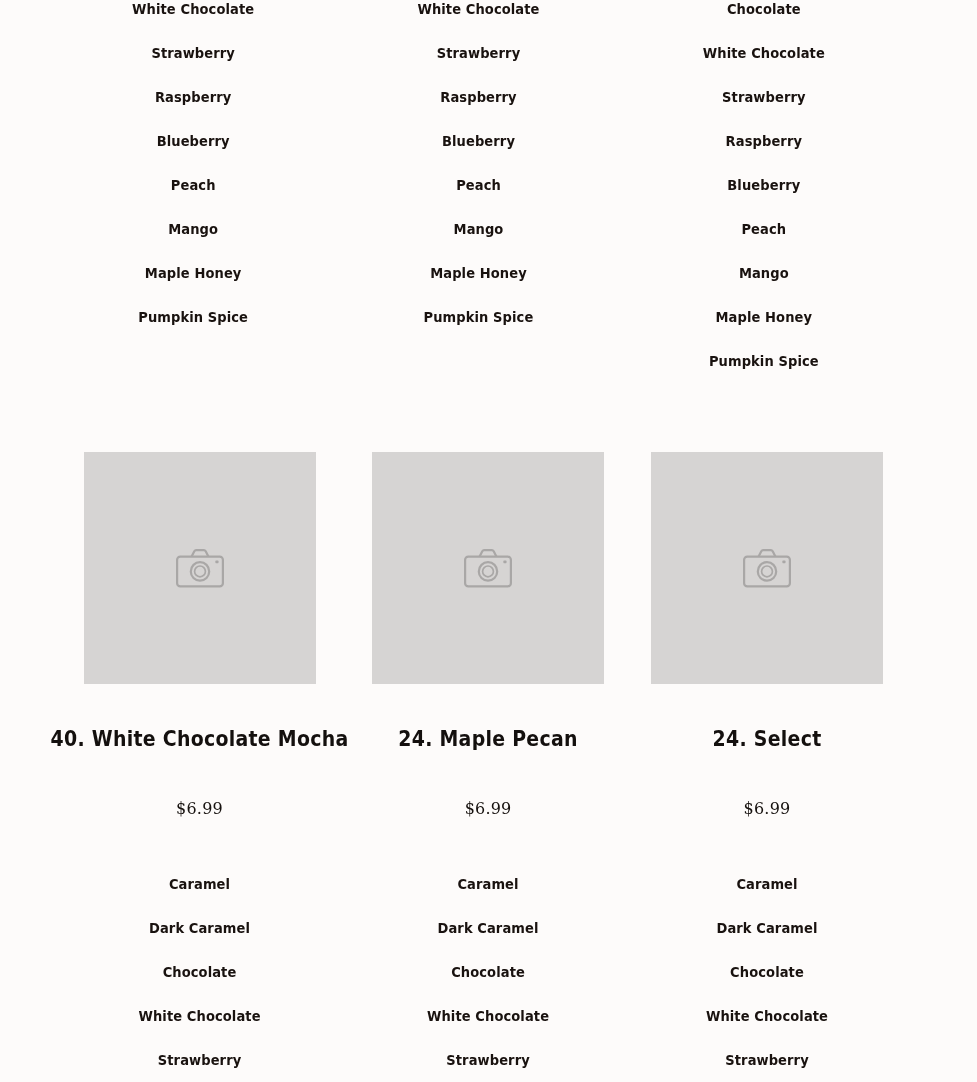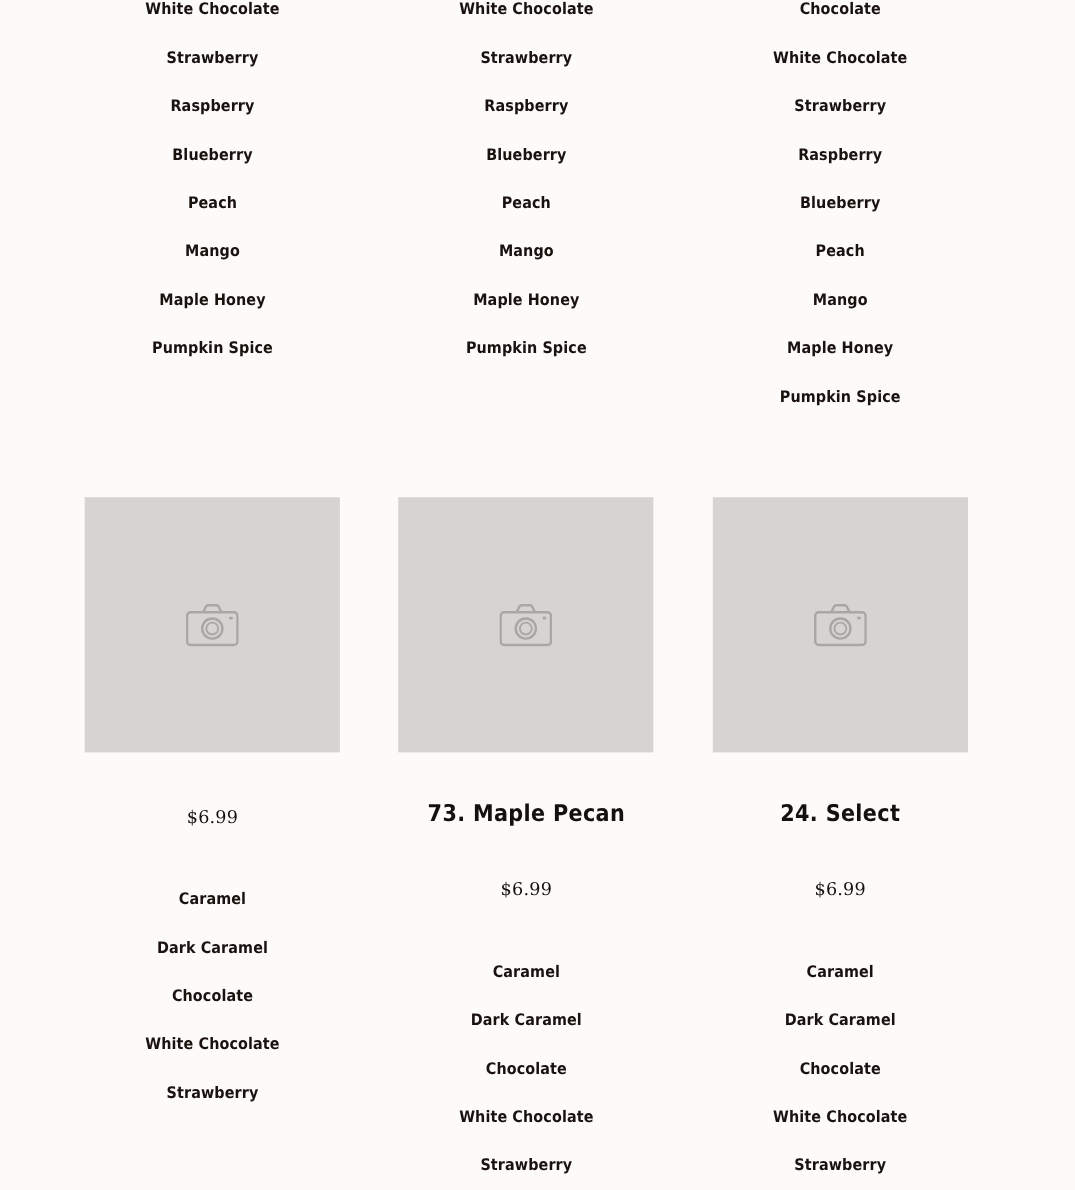--- a/index.html
+++ b/index.html
@@ -164,20 +164,21 @@
           <span>
             <svg width="48" height="39" viewBox="0 0 48 39" fill="none">
               <rect x="1.1" y="7.6" width="45.8" height="29.8" rx="3.2" stroke="#a9a7a6" stroke-width="2.2"></rect>
               <path d="M15.6 7.6 L18.3 2.3 C18.7 1.6 19.3 1.2 20.1 1.2 L27.9 1.2 C28.7 1.2 29.3 1.6 29.7 2.3 L32.4 7.6" stroke="#a9a7a6" stroke-width="2.2" stroke-linejoin="round" fill="none"></path>
               <circle cx="24" cy="22.4" r="9.2" stroke="#a9a7a6" stroke-width="2.2" fill="none"></circle>
               <circle cx="24" cy="22.4" r="5.4" stroke="#a9a7a6" stroke-width="1.7" fill="none"></circle>
               <rect x="39.4" y="11.6" width="3.1" height="2.6" rx="0.6" fill="#a9a7a6"></rect>
             </svg>
           </span>
         </div>
+        <div class="card-title">40. White Chocolate Mocha</div>
         <div class="card-price">$6.99</div>
         <div class="card-flavors">
             <div class="flavor">Caramel</div>
             <div class="flavor">Dark Caramel</div>
             <div class="flavor">Chocolate</div>
             <div class="flavor">White Chocolate</div>
             <div class="flavor">Strawberry</div>
           </div>
       </div>
 
@@ -186,21 +187,21 @@
           <span>
             <svg width="48" height="39" viewBox="0 0 48 39" fill="none">
               <rect x="1.1" y="7.6" width="45.8" height="29.8" rx="3.2" stroke="#a9a7a6" stroke-width="2.2"></rect>
               <path d="M15.6 7.6 L18.3 2.3 C18.7 1.6 19.3 1.2 20.1 1.2 L27.9 1.2 C28.7 1.2 29.3 1.6 29.7 2.3 L32.4 7.6" stroke="#a9a7a6" stroke-width="2.2" stroke-linejoin="round" fill="none"></path>
               <circle cx="24" cy="22.4" r="9.2" stroke="#a9a7a6" stroke-width="2.2" fill="none"></circle>
               <circle cx="24" cy="22.4" r="5.4" stroke="#a9a7a6" stroke-width="1.7" fill="none"></circle>
               <rect x="39.4" y="11.6" width="3.1" height="2.6" rx="0.6" fill="#a9a7a6"></rect>
             </svg>
           </span>
         </div>
-        <div class="card-title">73. Maple Pecan</div>
+        <div class="card-title">24. Maple Pecan</div>
         <div class="card-price">$6.99</div>
         <div class="card-flavors">
             <div class="flavor">Caramel</div>
             <div class="flavor">Dark Caramel</div>
             <div class="flavor">Chocolate</div>
             <div class="flavor">White Chocolate</div>
             <div class="flavor">Strawberry</div>
           </div>
       </div>
 

